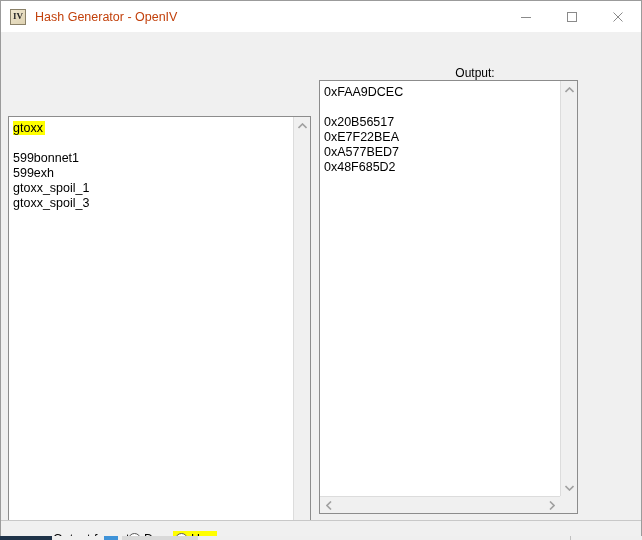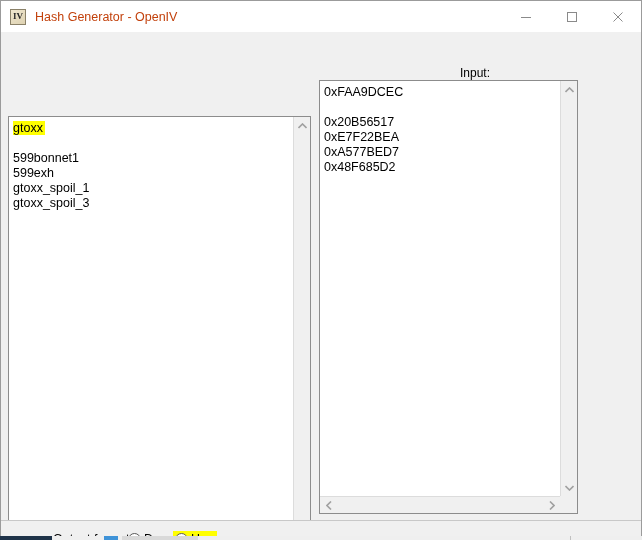--- a/index.html
+++ b/index.html
@@ -286,21 +286,21 @@
         <svg width="12" height="12" viewBox="0 0 12 12" aria-hidden="true">
           <line x1="1.5" y1="1.5" x2="10.5" y2="10.5" stroke="#8a8a8a" stroke-width="1"></line>
           <line x1="10.5" y1="1.5" x2="1.5" y2="10.5" stroke="#8a8a8a" stroke-width="1"></line>
         </svg>
       </div>
     </div>
   </div>
 
   <div id="client">
 
-    <div id="output-label" class="panel-label">Input:</div>
+    <div id="output-label" class="panel-label">Output:</div>
 
     <div id="input-panel" class="text-panel">
       <div class="panel-text"><span class="hl-first">gtoxx</span><span>
 
 599bonnet1
 599exh
 gtoxx_spoil_1
 gtoxx_spoil_3</span></div>
 
       <div class="vscroll">

